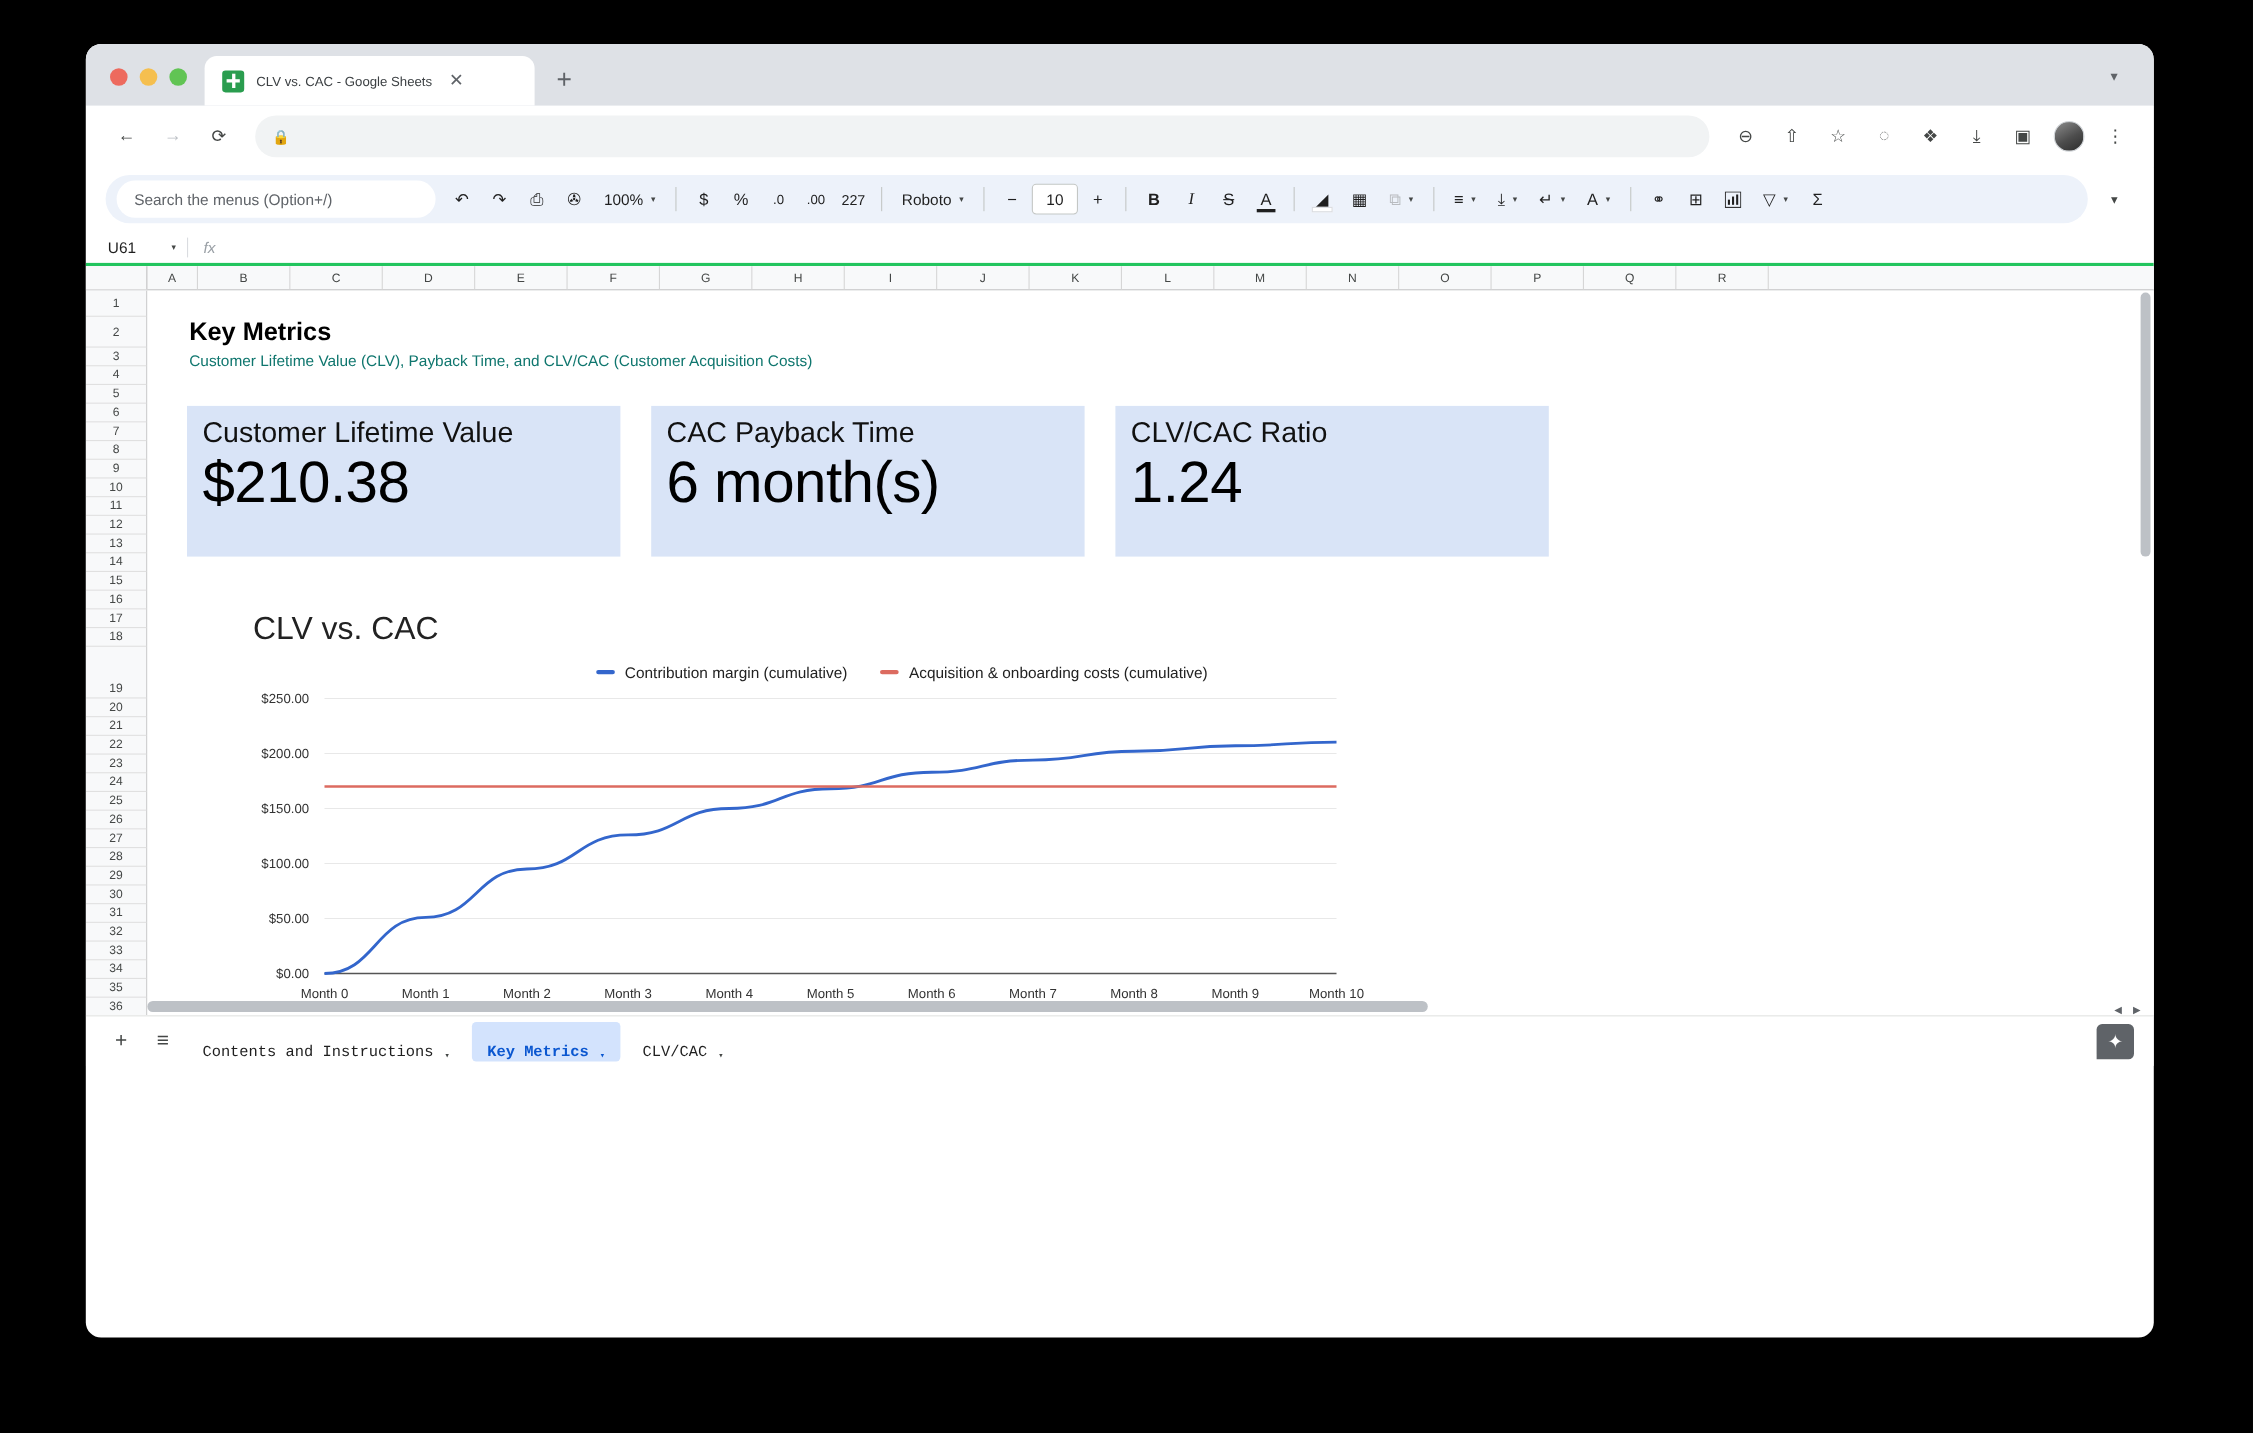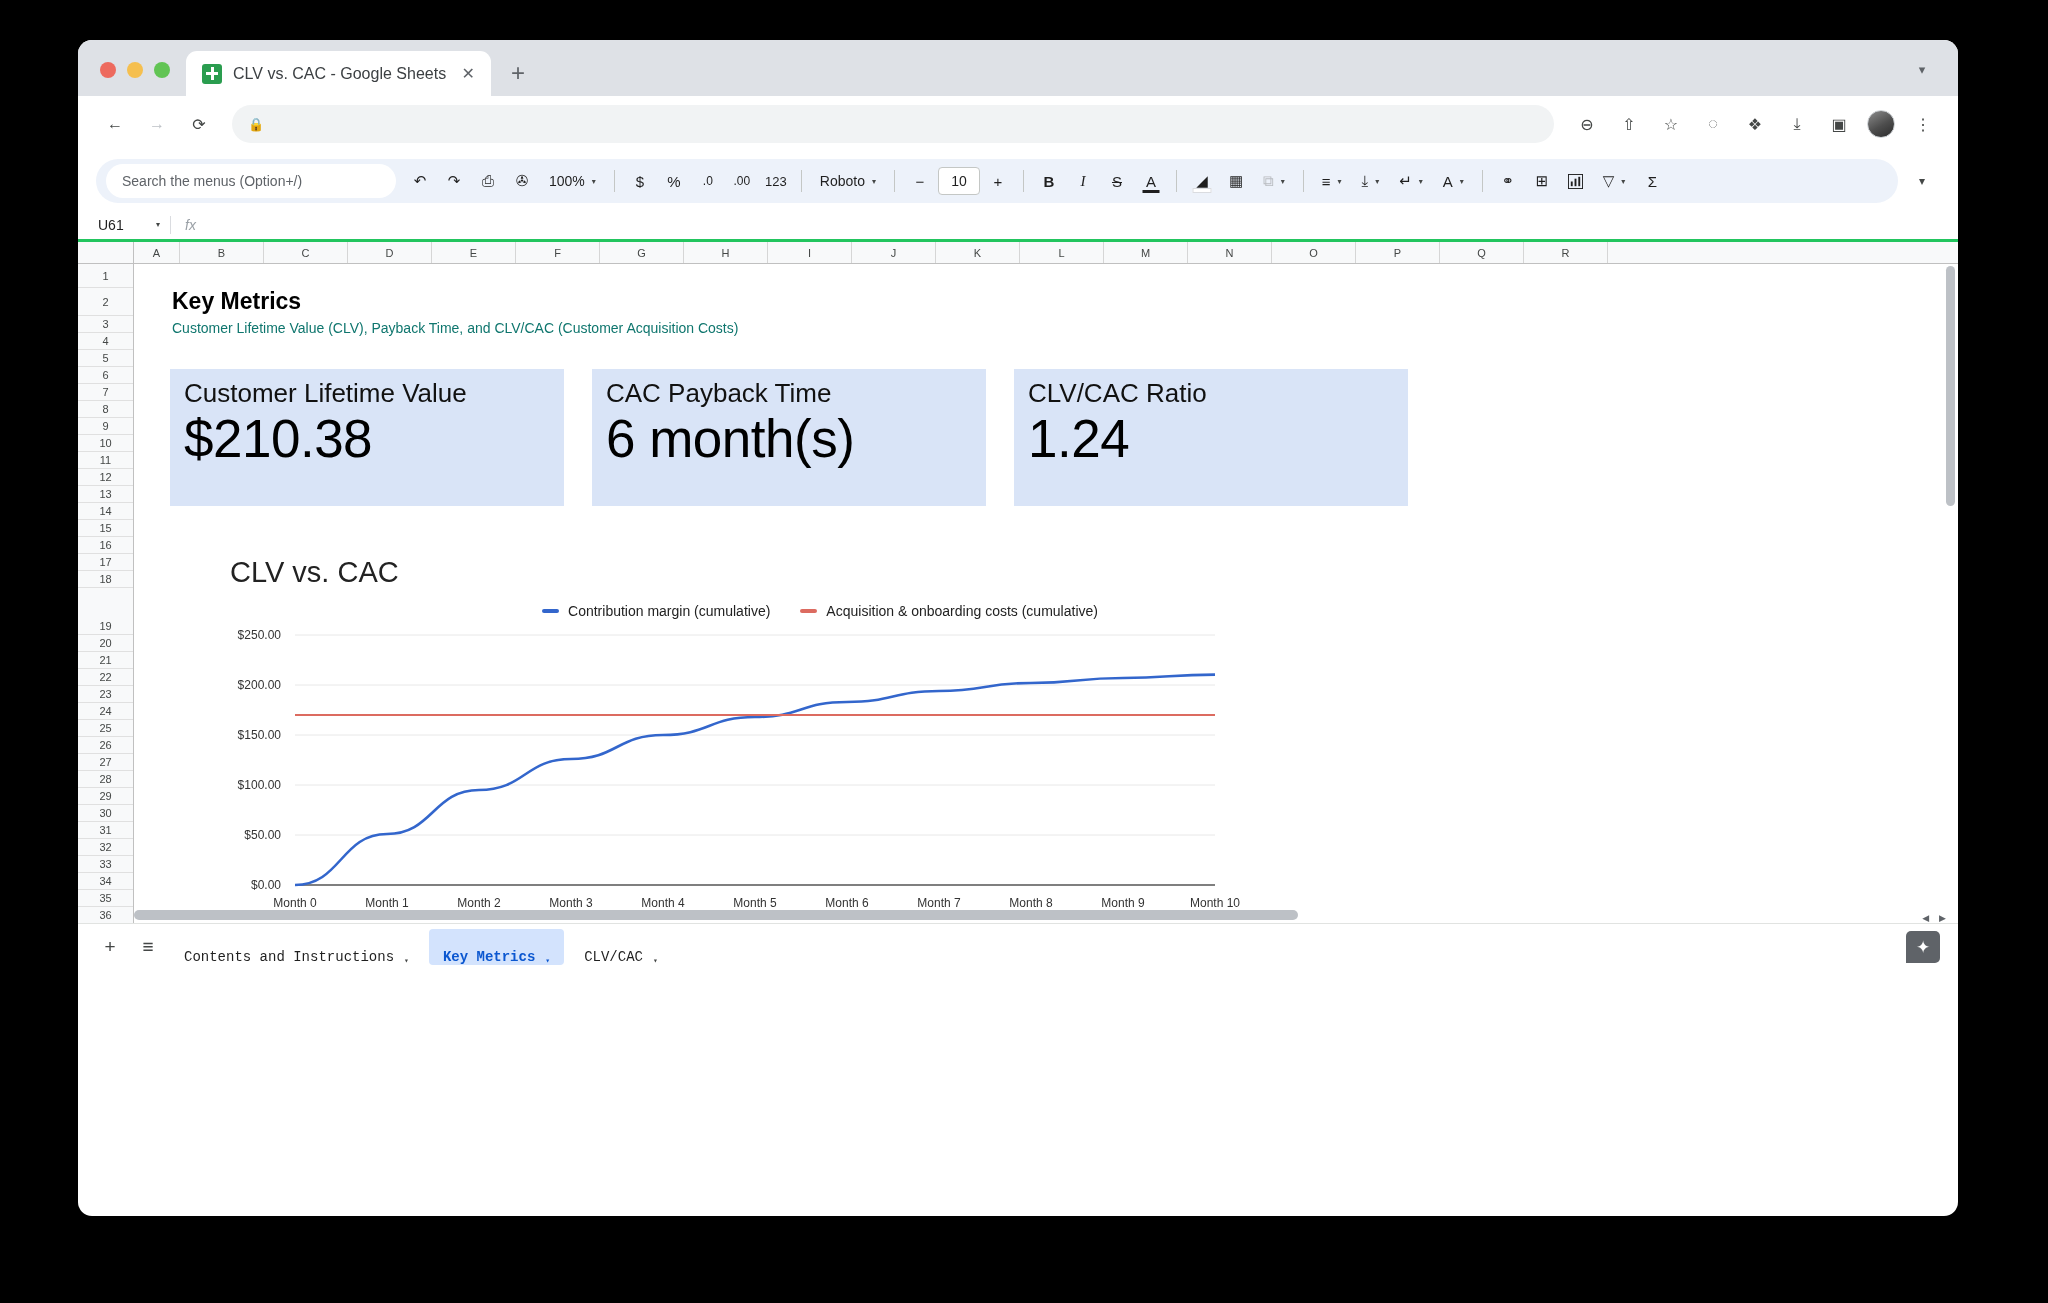--- a/index.html
+++ b/index.html
@@ -45,21 +45,21 @@
   .tab-favicon {
     width: 20px; height: 20px; border-radius: 3px;
     background: #2a9d4f; position: relative; flex: none;
   }
   .tab-favicon::before, .tab-favicon::after {
     content: ""; position: absolute; background: #fff;
   }
   .tab-favicon::before { left: 8.5px; top: 3.5px; width: 3px; height: 13px; }
   .tab-favicon::after { left: 4px; top: 8px; width: 12px; height: 3px; }
   .tab-title {
-    font-size: 16px; color: #3c4043; white-space: nowrap;
+    font-size: 12px; color: #3c4043; white-space: nowrap;
     overflow: hidden; text-overflow: ellipsis; max-width: 220px;
   }
   .tab-close {
     width: 22px; height: 22px; flex: none;
     display: flex; align-items: center; justify-content: center;
     font-size: 16px; color: #5f6368; line-height: 1;
   }
   .newtab {
     width: 34px; height: 34px; margin: 0 0 6px 10px;
     display: flex; align-items: center; justify-content: center;
@@ -298,21 +298,21 @@
         <div class="tb">✇</div>
         <div class="tb wide">
           <span class="zoomlabel">100%</span>
           <span class="caret">▾</span>
         </div>
         <div class="tb-sep"></div>
         <div class="tb">$</div>
         <div class="tb">%</div>
         <div class="tb" style="font-size:12px;">.0</div>
         <div class="tb" style="font-size:12px;">.00</div>
-        <div class="tb" style="font-size:13px;">123</div>
+        <div class="tb" style="font-size:13px;">227</div>
         <div class="tb-sep"></div>
         <div class="tb wide">
           <span class="fontname">Roboto</span>
           <span class="caret">▾</span>
         </div>
         <div class="tb-sep"></div>
         <div class="tb">−</div>
         <div class="fontsize-box">10</div>
         <div class="tb">+</div>
         <div class="tb-sep"></div>

